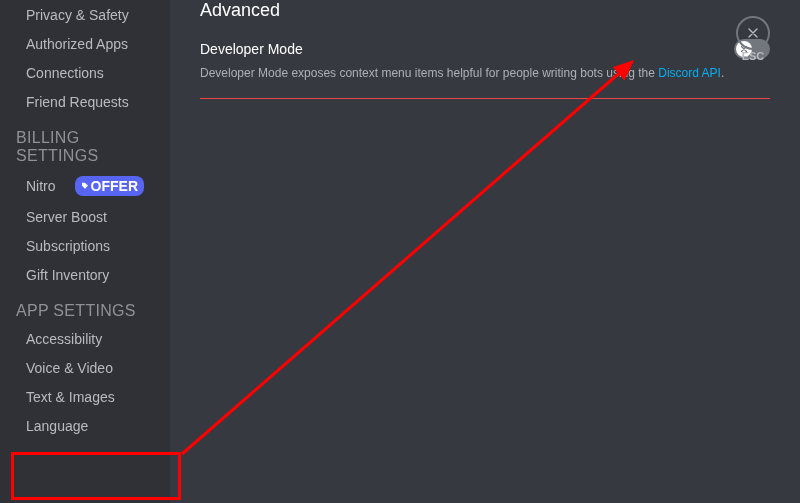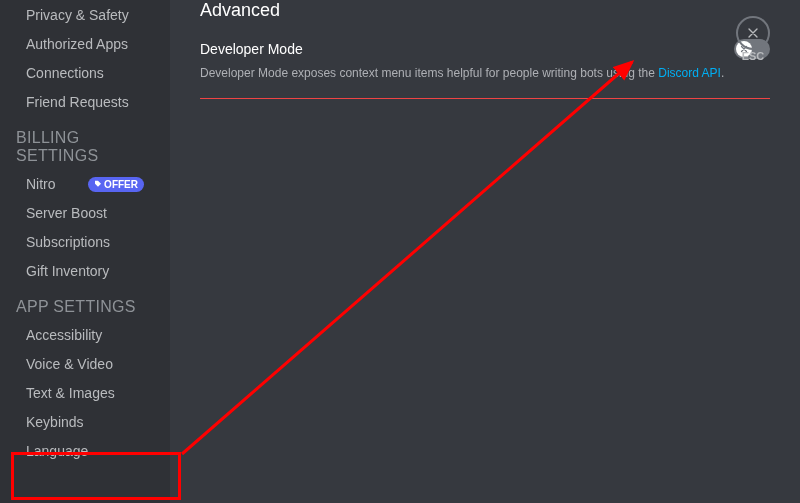--- a/index.html
+++ b/index.html
@@ -35,21 +35,21 @@
       color: #b9bbbe;
       cursor: pointer;
       display: flex;
       align-items: center;
       justify-content: space-between;
       margin: 1px 10px;
     }
     .badge {
       background: #5865f2;
       color: #fff;
-      font-size: 10px;
+      font-size: 14px;
       font-weight: 700;
       padding: 2px 6px;
       border-radius: 8px;
       display: inline-flex;
       align-items: center;
       gap: 2px;
     }
     .main {
       flex: 1;
       background: #36393f;
@@ -176,23 +176,20 @@
 
   <div class="section-header">APP SETTINGS</div>
   <div class="sidebar-item">
       <span>Accessibility</span>
     </div>
   <div class="sidebar-item">
       <span>Voice &amp; Video</span>
     </div>
   <div class="sidebar-item">
       <span>Text &amp; Images</span>
-    </div>
-  <div class="sidebar-item">
-      <span>Keybinds</span>
     </div>
   <div class="sidebar-item">
       <span>Language</span>
     </div>
 
 </div>
 
 <div class="main">
   <h2 class="page-title">Advanced</h2>
 

